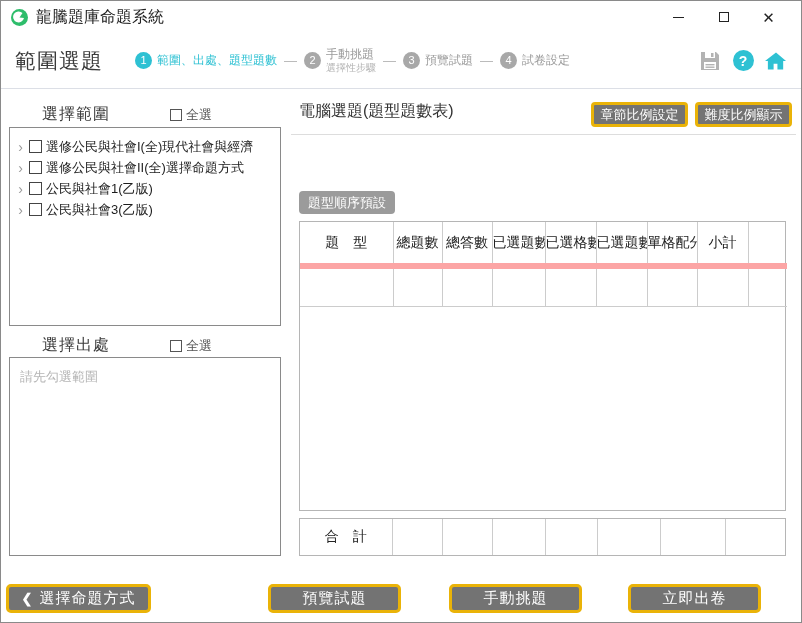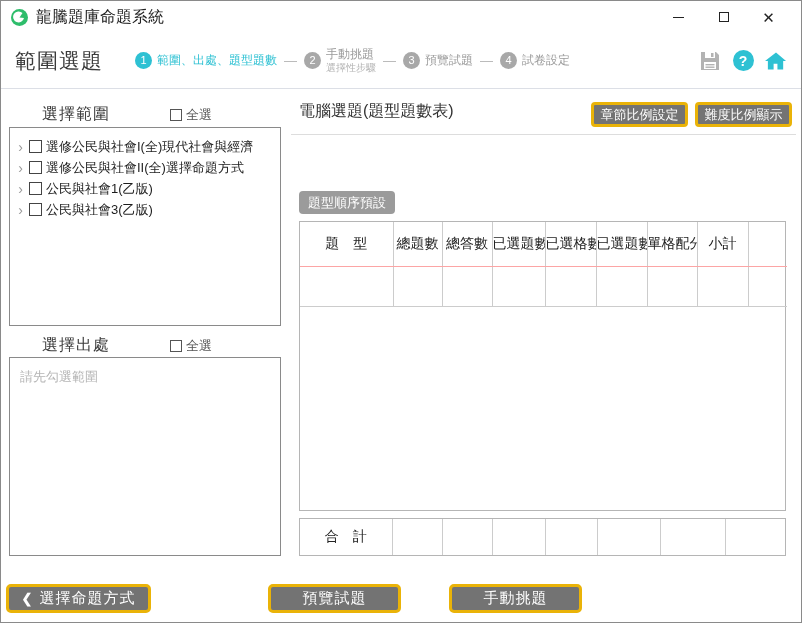--- a/index.html
+++ b/index.html
@@ -48,21 +48,21 @@
   .placeholder-text { font-size:13px; color:#b5b5b5; padding:2px 6px; }
   
   .main-title { position:absolute; left:298px; top:100px; font-size:16px; color:#333; }
   .green-btn { background:#737373; color:#fff; border:3px solid #eab308; border-radius:4px; display:flex; align-items:center; justify-content:center; cursor:default; }
   .btn-chapter { position:absolute; left:590px; top:101px; width:97px; height:25px; font-size:13px; }
   .btn-difficulty { position:absolute; left:694px; top:101px; width:97px; height:25px; font-size:13px; }
   .panel-divider { position:absolute; left:290px; top:133px; width:505px; height:1px; background:#dddddd; }
   .order-tag { position:absolute; left:298px; top:190px; height:23px; padding:0 9px; background:#9b9b9b; color:#fff; font-size:13px; border-radius:4px; display:flex; align-items:center; cursor:default; }
   .qtable-wrap { position:absolute; left:298px; top:220px; width:487px; height:290px; border:1px solid #b5b5b5; background:#fff; }
   .qtable { width:100%; border-collapse:collapse; table-layout:fixed; }
-  .qtable th { height:44px; font-size:14px; font-weight:normal; color:#222; border-right:1px solid #ccc; border-bottom:1px solid #fca5a5; text-align:center; overflow:hidden; white-space:nowrap; }
+  .qtable th { height:44px; font-size:14px; font-weight:normal; color:#222; border-right:1px solid #ccc; border-bottom:6px solid #fca5a5; text-align:center; overflow:hidden; white-space:nowrap; }
   .qtable th:last-child { border-right:none; }
   .qtable td { height:40px; border-right:1px solid #ccc; border-bottom:1px solid #ccc; }
   .qtable td:last-child { border-right:none; }
   .totals-wrap { position:absolute; left:298px; top:517px; width:487px; height:38px; border:1px solid #b5b5b5; background:#fff; }
   .ttable { width:100%; height:36px; border-collapse:collapse; table-layout:fixed; }
   .ttable td { border-right:1px solid #ccc; height:36px; font-size:14px; color:#222; text-align:center; }
   .ttable td:last-child { border-right:none; }
   
   .footer-btn { position:absolute; top:583px; height:29px; font-size:15px; border-radius:5px; letter-spacing:1px; }
   .btn-back { left:5px; width:145px; }
@@ -258,14 +258,15 @@
     </tbody>
       </table>
   </div>
 
   <div class="green-btn footer-btn btn-back">
     <span class="chev">❮</span>
     <span>選擇命題方式</span>
   </div>
   <div class="green-btn footer-btn btn-preview">預覽試題</div>
   <div class="green-btn footer-btn btn-manual">手動挑題</div>
+  <div class="green-btn footer-btn btn-generate">立即出卷</div>
 
 </div>
 
 </body></html>

